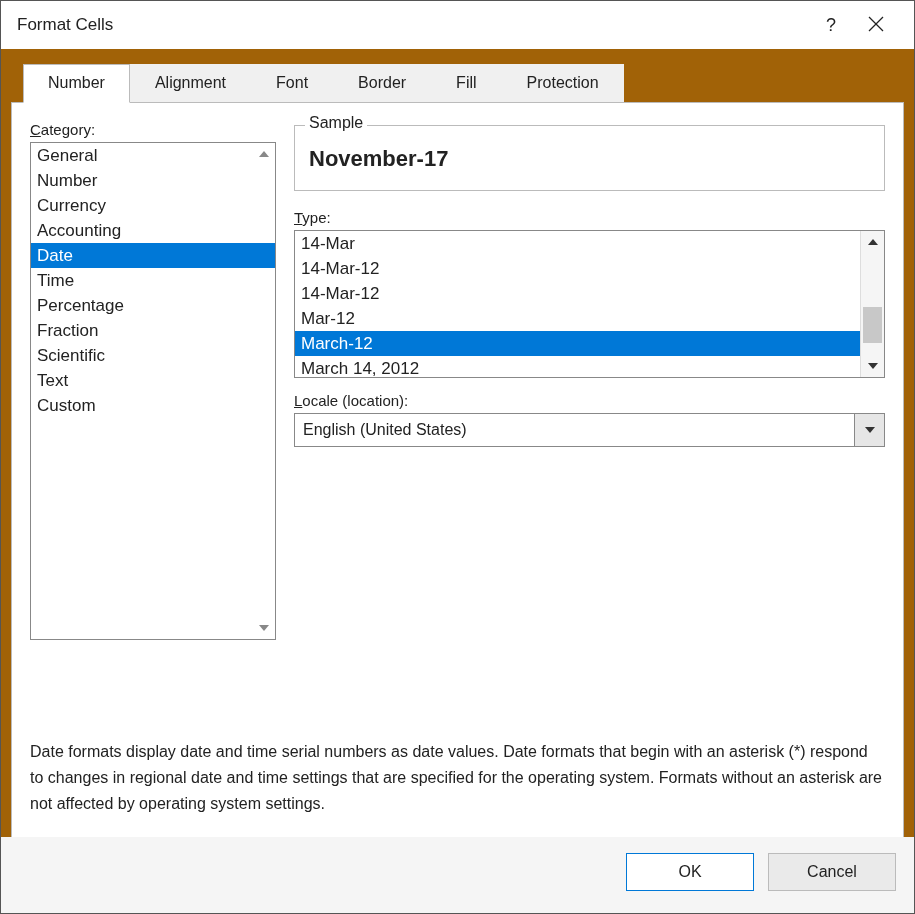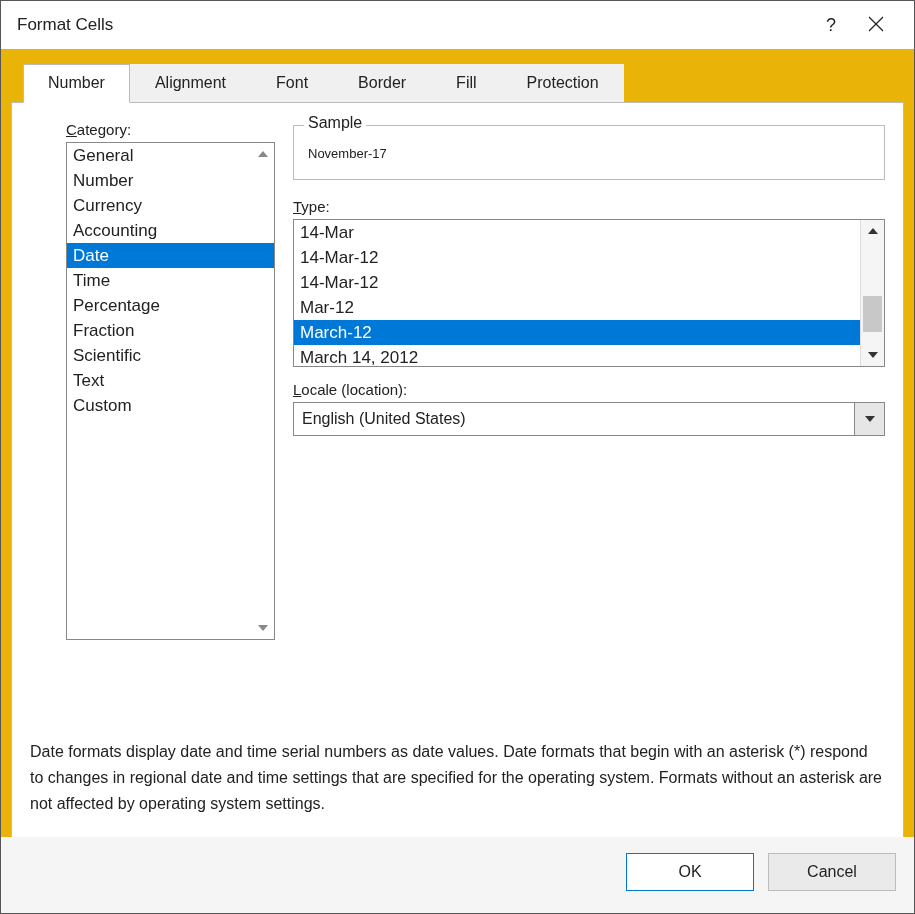--- a/index.html
+++ b/index.html
@@ -3,45 +3,45 @@
 <meta charset="utf-8">
 <style>
 * { box-sizing: border-box; margin: 0; padding: 0; }
 body { font-family: "Segoe UI", Tahoma, sans-serif; font-size: 15px; color: #222; background: #fff; width: 915px; height: 914px; overflow: hidden; border: 1px solid #555; }
 .titlebar { height: 48px; display: flex; align-items: center; padding: 0 16px; }
 .titlebar .title { font-size: 17px; flex: 0 0 auto; }
 .titlebar .spacer { flex: 1; }
 .titlebar .help { font-size: 18px; padding: 0 18px; cursor: pointer; }
 .titlebar .close { padding: 0 14px; cursor: pointer; }
 .titlebar .close svg { width: 16px; height: 16px; stroke: #222; stroke-width: 1.2; }
-.content { background: #eab308; padding-top: 14px; height: 864px; position: relative; }
+.content { background: #a16207; padding-top: 14px; height: 864px; position: relative; }
 .tabs { display: flex; padding-left: 22px; }
 .tab { padding: 9px 24px 10px 24px; font-size: 16px; cursor: pointer; background: #f0f0f0; border: 1px solid transparent; border-bottom: none; position: relative; top: 1px; }
 .tab.active { background: #fff; border: 1px solid #bbb; border-bottom: 1px solid #fff; z-index: 2; }
 .panel { background: #fff; border: 1px solid #bbb; margin: 0 10px 0 10px; padding: 18px 18px 18px 18px; height: 740px; position: relative; }
 .category-label, .type-label, .locale-label { font-size: 15px; margin-bottom: 4px; display: block; }
 .underline-first::first-letter { text-decoration: underline; }
 .main-row { display: flex; gap: 18px; }
-.category-col { width: 209px; margin-left: 36px; }
+.category-col { width: 246px; }
 .category-list { border: 1px solid #888; height: 498px; position: relative; overflow: hidden; }
 .category-list .items { overflow: hidden; }
 .category-item { padding: 0 6px; font-size: 17px; line-height: 25px; cursor: pointer; }
 .category-item.selected { background: #0078d7; color: #fff; }
 .cat-scroll-up, .cat-scroll-down { position: absolute; right: 2px; width: 18px; height: 18px; display: flex; align-items: center; justify-content: center; color: #888; cursor: pointer; }
 .cat-scroll-up { top: 2px; }
 .cat-scroll-down { bottom: 2px; }
 .chev { display:inline-block; width:0; height:0; }
 .chev.up { border-left:5px solid transparent; border-right:5px solid transparent; border-bottom:6px solid #888; }
 .chev.down { border-left:5px solid transparent; border-right:5px solid transparent; border-top:6px solid #888; }
 .chev.downdark { border-left:5px solid transparent; border-right:5px solid transparent; border-top:6px solid #333; }
 .chev.updark { border-left:5px solid transparent; border-right:5px solid transparent; border-bottom:6px solid #333; }
 .right-col { flex: 1; }
 .sample-box { border: 1px solid #bbb; padding: 16px 14px 18px 14px; position: relative; margin-top: 4px; margin-bottom: 18px; }
 .sample-legend { position: absolute; top: -12px; left: 10px; background: #fff; padding: 0 4px; font-size: 16px; }
-.sample-value { font-size: 13px; padding-top: 4px; }
+.sample-value { font-size: 22px; padding-top: 4px; font-weight: bold; }
 .type-list { border: 1px solid #888; height: 148px; position: relative; display: flex; }
 .type-items { flex: 1; overflow: hidden; }
 .type-item { padding: 0 6px; font-size: 17px; line-height: 25px; cursor: pointer; }
 .type-item.selected { background: #0078d7; color: #fff; }
 .type-scrollbar { width: 24px; background: #f5f5f5; border-left: 1px solid #ddd; position: relative; }
 .sb-btn { position: absolute; left: 0; right: 0; height: 22px; display:flex; align-items:center; justify-content:center; cursor:pointer; }
 .sb-up { top: 0; }
 .sb-down { bottom: 0; }
 .sb-thumb { position: absolute; left: 2px; right: 2px; top: 76px; height: 36px; background: #c8c8c8; cursor: pointer; }
 .locale-row { margin-top: 14px; }

